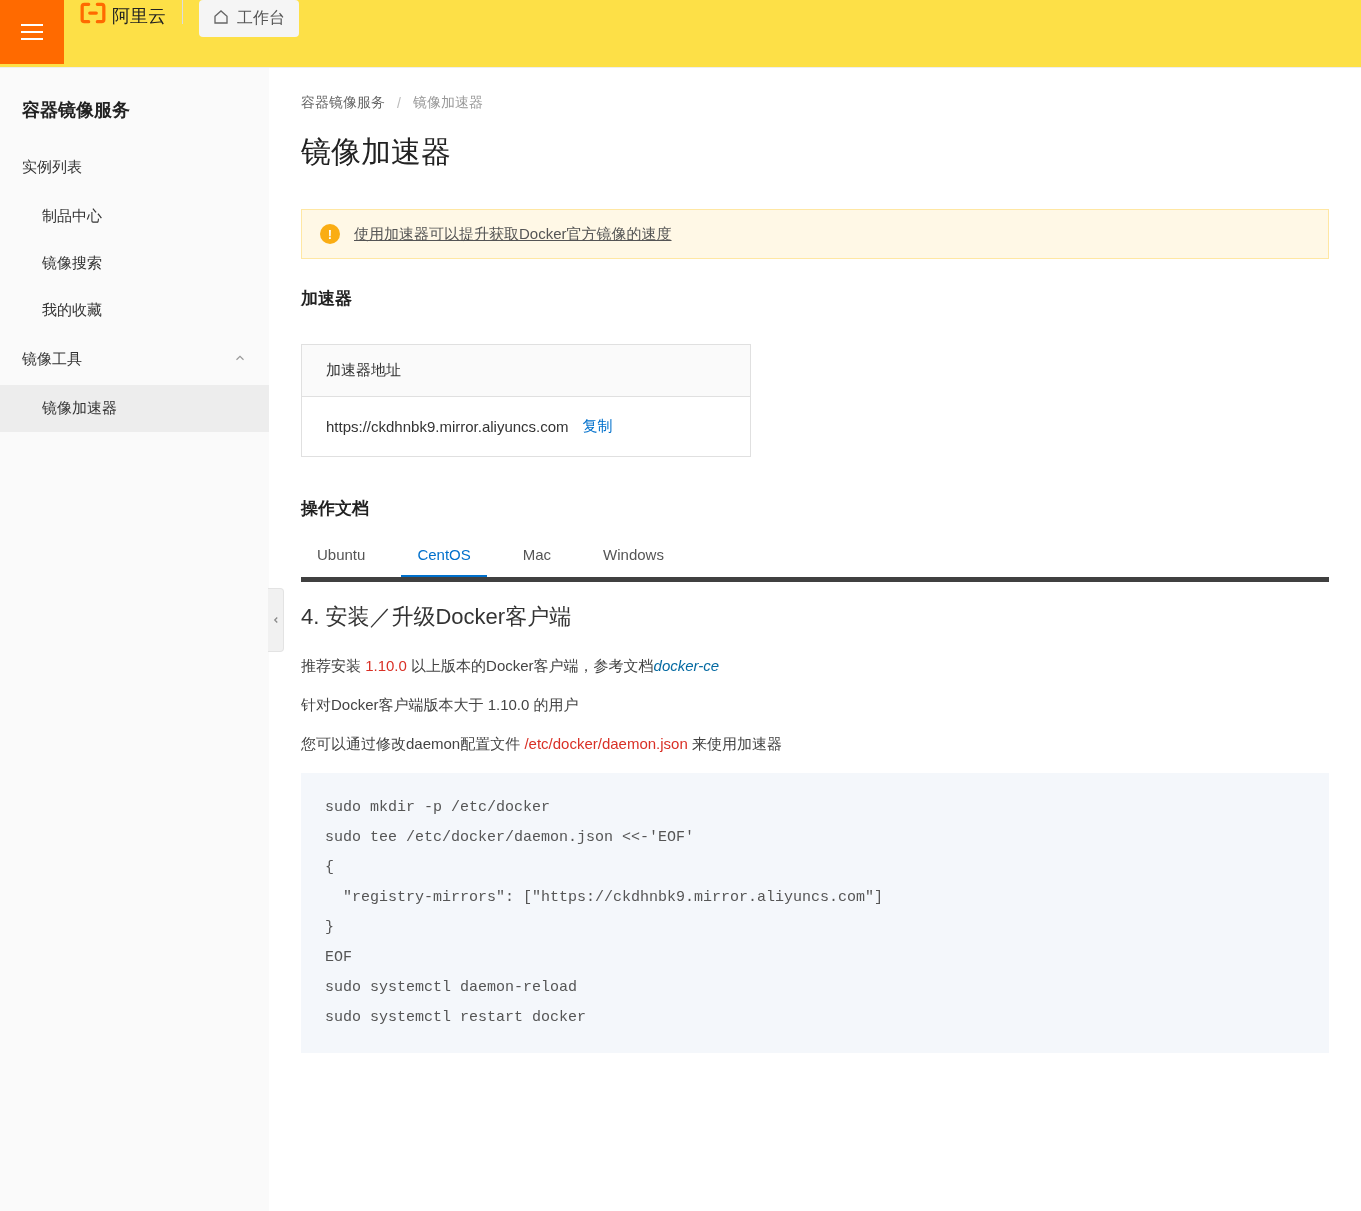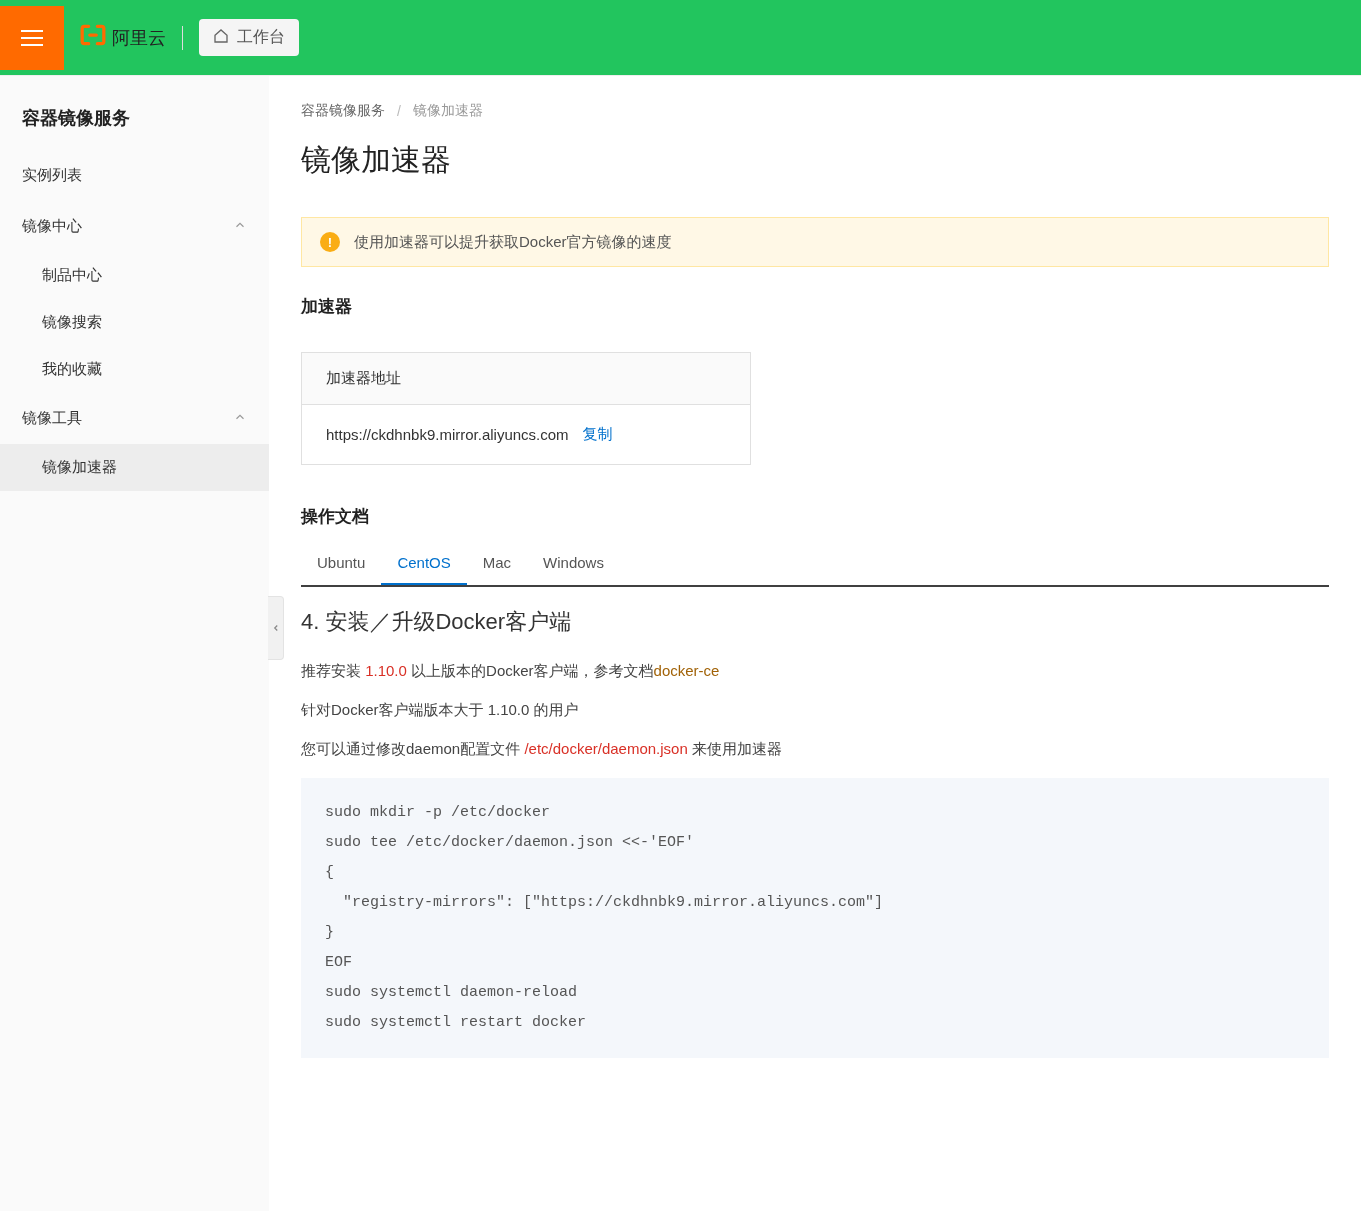--- a/index.html
+++ b/index.html
@@ -1,18 +1,18 @@
 <!DOCTYPE html>
 <html><head>
 <meta charset="utf-8">
 <style>
 * { margin: 0; padding: 0; box-sizing: border-box; }
 body { font-family: -apple-system, BlinkMacSystemFont, "PingFang SC", "Microsoft YaHei", sans-serif; color: #333; background: #fff; }
 
-.topbar { height: 76px; display: flex; align-items: center; border-bottom: 1px solid #eee; background: #22c55e; }
+.topbar { height: 68px; display: flex; align-items: flex-start; border-bottom: 1px solid #eee; background: #fde047; }
 .hamburger { width: 64px; height: 64px; background: #ff6a00; display: flex; align-items: center; justify-content: center; cursor: pointer; }
 .hamburger-lines { display: flex; flex-direction: column; gap: 5px; }
 .hamburger-lines span { display: block; width: 22px; height: 2px; background: #fff; }
 .logo { display: flex; align-items: center; margin-left: 16px; gap: 6px; }
 .logo-icon { color: #ff6a00; font-weight: bold; font-size: 22px; }
 .logo-text { color: #222; font-size: 18px; font-weight: 500; }
 .divider-v { width: 1px; height: 24px; background: #ddd; margin: 0 16px; }
 .workbench-btn { display: flex; align-items: center; gap: 8px; background: #f5f5f5; padding: 8px 14px; border-radius: 4px; color: #555; cursor: pointer; }
 .home-icon svg { width: 16px; height: 16px; }
 
@@ -28,38 +28,38 @@
 .collapse-handle { position: absolute; left: -1px; top: 520px; width: 16px; height: 64px; background: #f1f1f1; border: 1px solid #e3e3e3; border-left: none; display: flex; align-items: center; justify-content: center; color: #888; cursor: pointer; border-radius: 0 4px 4px 0; }
 
 .breadcrumb { padding: 26px 0 8px; font-size: 14px; color: #666; display: flex; gap: 12px; align-items: center; }
 .breadcrumb .sep { color: #bbb; }
 .breadcrumb .current { color: #999; }
 
 .page-title { font-size: 30px; font-weight: 500; color: #222; margin: 12px 0 36px; }
 
 .banner { background: #fff8e6; border: 1px solid #ffe7a3; padding: 14px 18px; display: flex; align-items: center; gap: 14px; margin-right: 32px; margin-bottom: 28px; }
 .banner-icon { width: 20px; height: 20px; border-radius: 50%; background: #faad14; color: #fff; display: flex; align-items: center; justify-content: center; font-weight: bold; font-size: 13px; }
-.banner-text { color: #555; font-size: 15px; }
+.banner-text { color: #555; font-size: 15px; text-decoration: underline; }
 
 .section-title { font-size: 17px; font-weight: 600; color: #222; margin-bottom: 14px; }
 .addr-box { border: 1px solid #e0e0e0; width: 450px; margin-bottom: 40px; margin-top: 34px; }
 .addr-header { background: #fafafa; padding: 16px 24px; font-size: 15px; font-weight: 500; color: #333; border-bottom: 1px solid #e0e0e0; }
 .addr-body { padding: 20px 24px; display: flex; align-items: center; gap: 14px; font-size: 15px; }
 .addr-url { color: #333; }
 .copy-link { color: #0070cc; cursor: pointer; }
 
-.tabs { display: flex; border-bottom: 2px solid #404040; margin-right: 32px; margin-bottom: 20px; }
+.tabs { display: flex; border-bottom: 5px solid #404040; margin-right: 32px; margin-bottom: 20px; gap: 20px; }
 .tab { padding: 12px 16px; font-size: 15px; color: #555; cursor: pointer; border-bottom: 2px solid transparent; }
 .tab.active { color: #0070cc; border-bottom-color: #0070cc; }
 
 .doc-h { font-size: 22px; font-weight: 400; color: #333; margin: 14px 0 20px; }
 .doc-p { font-size: 15px; color: #444; line-height: 1.8; margin-bottom: 12px; }
 .doc-p .ver { color: #d93026; }
 .doc-p .path { color: #d93026; }
-.doc-p .link { color: #a16207; cursor: pointer; }
+.doc-p .link { color: #0369a1; cursor: pointer; font-style: italic; }
 
 .code-block { background: #f4f7fb; padding: 20px 24px; margin-right: 32px; margin-top: 16px; font-family: "Courier New", Consolas, monospace; font-size: 15px; color: #555; line-height: 2.0; white-space: pre; overflow-x: auto; }
 </style>
 </head>
 <body>
 
 <div class="topbar">
   <div class="hamburger">
     <div class="hamburger-lines">
       <span></span>
@@ -86,28 +86,20 @@
     </span>
     <span>工作台</span>
   </div>
 </div>
 
 <div class="layout">
   <div class="sidebar">
     <div class="sidebar-title">容器镜像服务</div>
     <div class="nav-item">
       <span>实例列表</span>
-    </div>
-    <div class="nav-item">
-      <span>镜像中心</span>
-      <span class="chevron">
-        <svg width="14" height="14" viewBox="0 0 24 24" fill="none" stroke="#999" stroke-width="2">
-            <polyline points="6 15 12 9 18 15"></polyline>
-          </svg>
-      </span>
     </div>
     <div class="nav-sub">
       <span>制品中心</span>
     </div>
     <div class="nav-sub">
       <span>镜像搜索</span>
     </div>
     <div class="nav-sub">
       <span>我的收藏</span>
     </div>

